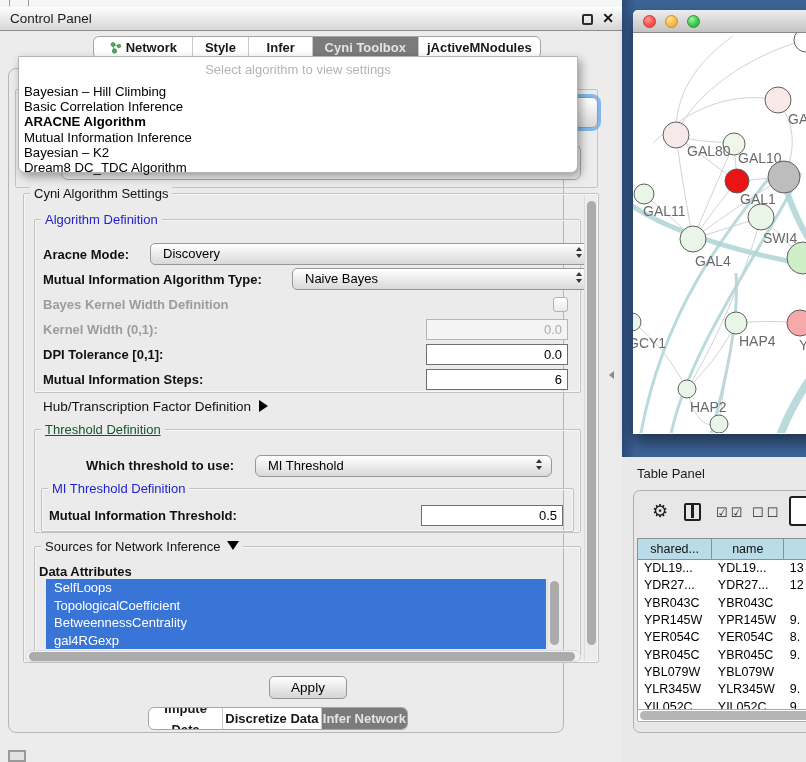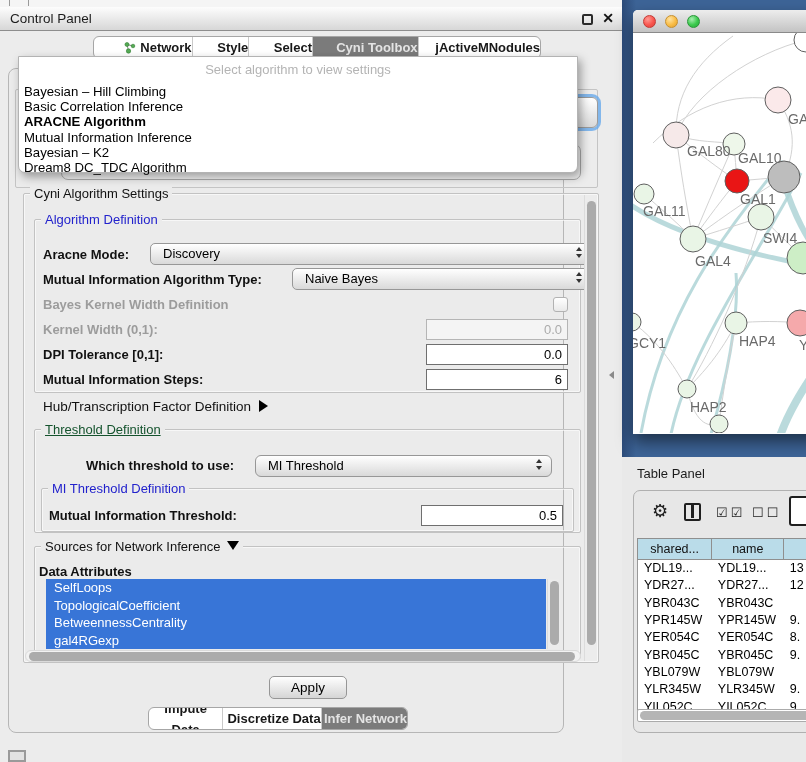--- a/index.html
+++ b/index.html
@@ -10,21 +10,21 @@
   .cp-region { position:absolute; left:0; top:0; width:622px; height:762px; background:#ececec; }
   .top-strip { position:absolute; left:0; top:0; width:622px; height:7px; background:#f5f5f5; }
   .top-strip .tick { position:absolute; top:0; width:1px; height:6px; background:#9a9a9a; }
   .cp-titlebar { position:absolute; left:0; top:7px; width:622px; height:24px;
     background:linear-gradient(#fdfdfd,#d7d7d7); border-bottom:1px solid #8d8d8d; }
   .cp-title { position:absolute; left:10px; top:4px; font-size:13.5px; color:#1c1c1c; }
   .float-btn { position:absolute; right:29px; top:7px; width:11px; height:11px; border:2px solid #2a2a2a; border-radius:2px; }
   .close-btn { position:absolute; right:8px; top:3px; font-size:14px; font-weight:bold; color:#111; }
 
   .tabbar { position:absolute; display:flex; background:#fff; border:1px solid #a6a6a6; border-radius:6px; overflow:hidden; height:23px; }
-  .tabbar .tab { font-size:13px; font-weight:600; color:#181818; text-align:center; line-height:21px; border-right:1px solid #c9c9c9; display:flex; align-items:center; justify-content:flex-end; gap:4px; }
+  .tabbar .tab { font-size:13px; font-weight:600; color:#181818; text-align:center; line-height:21px; border-right:1px solid #c9c9c9; display:flex; align-items:center; justify-content:center; gap:4px; }
   .tabbar .tab:last-child { border-right:none; }
   .tabbar .tab.sel { background:#7b7b7b; color:#e4e4e4; }
   #tabs-top { left:93px; top:36px; width:448px; }
   #tabs-bottom { left:148px; top:707px; width:260px; }
 
   .cp-card { position:absolute; left:8px; top:68px; width:556px; height:665px;
     background:#ebebeb; border:1px solid #b6b6b6; border-radius:8px; }
 
   
   .frag-group { position:absolute; left:6px; top:20px; width:583px; height:99px; border:1px solid #c4c4c4; border-radius:2px; }
@@ -135,21 +135,21 @@
           <circle cx="4" cy="3.5" r="2" fill="#55aa55" stroke="#2e7d2e" stroke-width=".6"></circle>
           <circle cx="10" cy="5" r="1.8" fill="#55aa55" stroke="#2e7d2e" stroke-width=".6"></circle>
           <circle cx="5.5" cy="10" r="2.2" fill="#55aa55" stroke="#2e7d2e" stroke-width=".6"></circle>
         </svg>
         <span>Network</span>
       </div>
       <div class="tab" style="width: 57px;">
         <span>Style</span>
       </div>
       <div class="tab" style="width: 64px;">
-        <span>Select</span>
+        <span>Infer</span>
       </div>
       <div class="tab sel" style="width: 106px;">
         <span>Cyni Toolbox</span>
       </div>
       <div class="tab" style="width: 122px;">
         <span>jActiveMNodules</span>
       </div>
     </div>
 
   <div class="cp-card">

